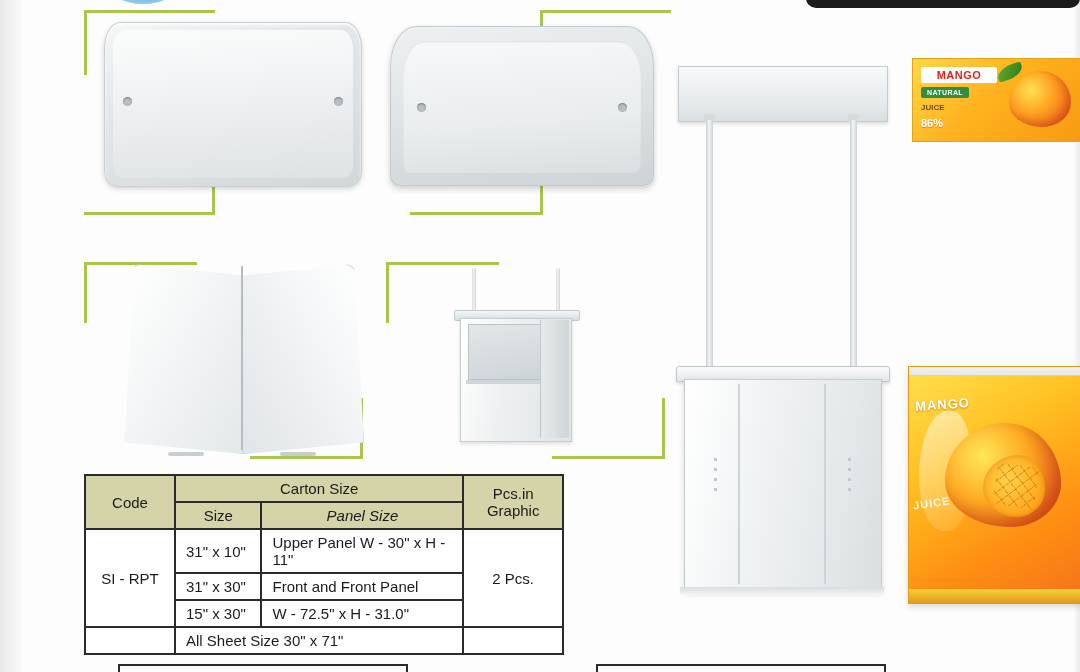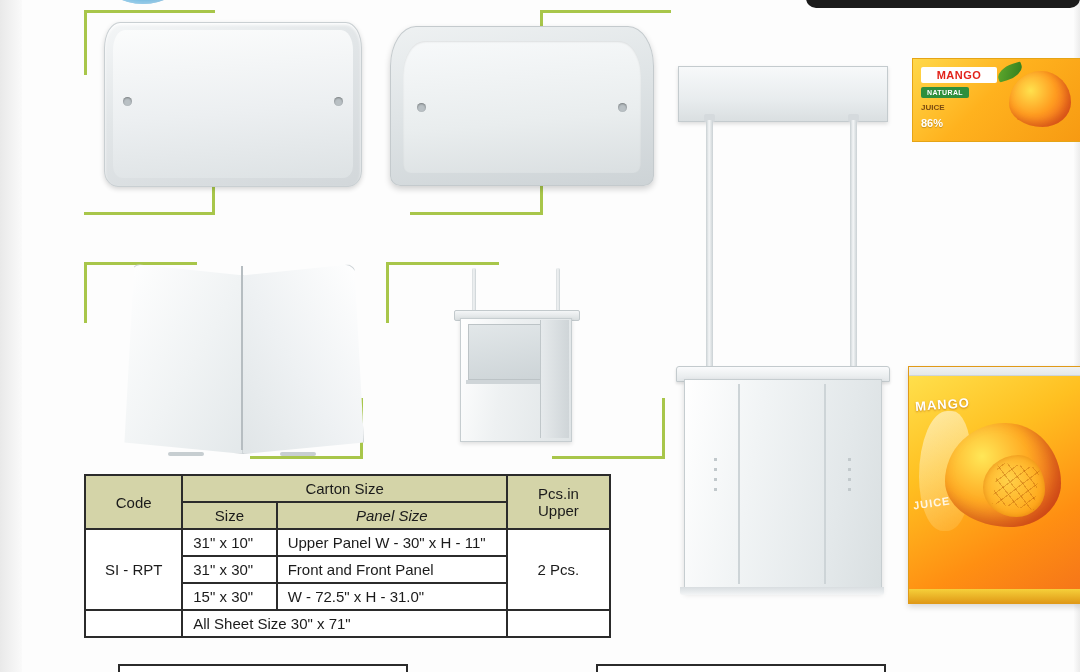--- a/index.html
+++ b/index.html
@@ -406,21 +406,21 @@
     position: absolute;
     left: 0; bottom: 0;
     width: 172px; height: 14px;
     background: linear-gradient(to bottom, #f6d03a, #e09a18);
   }
 
   
   .spec-table {
     position: absolute;
     left: 84px; top: 474px;
-    width: 527px;
+    width: 480px;
     border-collapse: collapse;
     font-family: "Liberation Sans", sans-serif;
     font-size: 15px;
     color: #1b1b1b;
     background: #ffffff;
   }
   .spec-table td, .spec-table th {
     border: 2px solid #2b2b2b;
     padding: 4px 8px;
     font-weight: normal;
@@ -536,21 +536,21 @@
   <div class="mc-grid"></div>
   <div class="mc-word2">JUICE</div>
   <div class="mc-bottom"></div>
 </div>
 
 <table class="spec-table">
   <tbody>
     <tr>
       <td class="hdr col-code" rowspan="2">Code</td>
       <td class="hdr" colspan="2">Carton Size</td>
-      <td class="hdr col-pcs" rowspan="2">Pcs.in Upper</td>
+      <td class="hdr col-pcs" rowspan="2">Pcs.in Graphic</td>
     </tr>
     <tr>
       <td class="hdr col-inch">Size</td>
       <td class="hdr col-panel">Panel Size</td>
     </tr>
     <tr>
       <td rowspan="3">SI - RPT</td>
       <td class="left-cell">31" x 10"</td>
       <td class="left-cell">Upper Panel W - 30" x H - 11"</td>
       <td rowspan="3">2 Pcs.</td>

